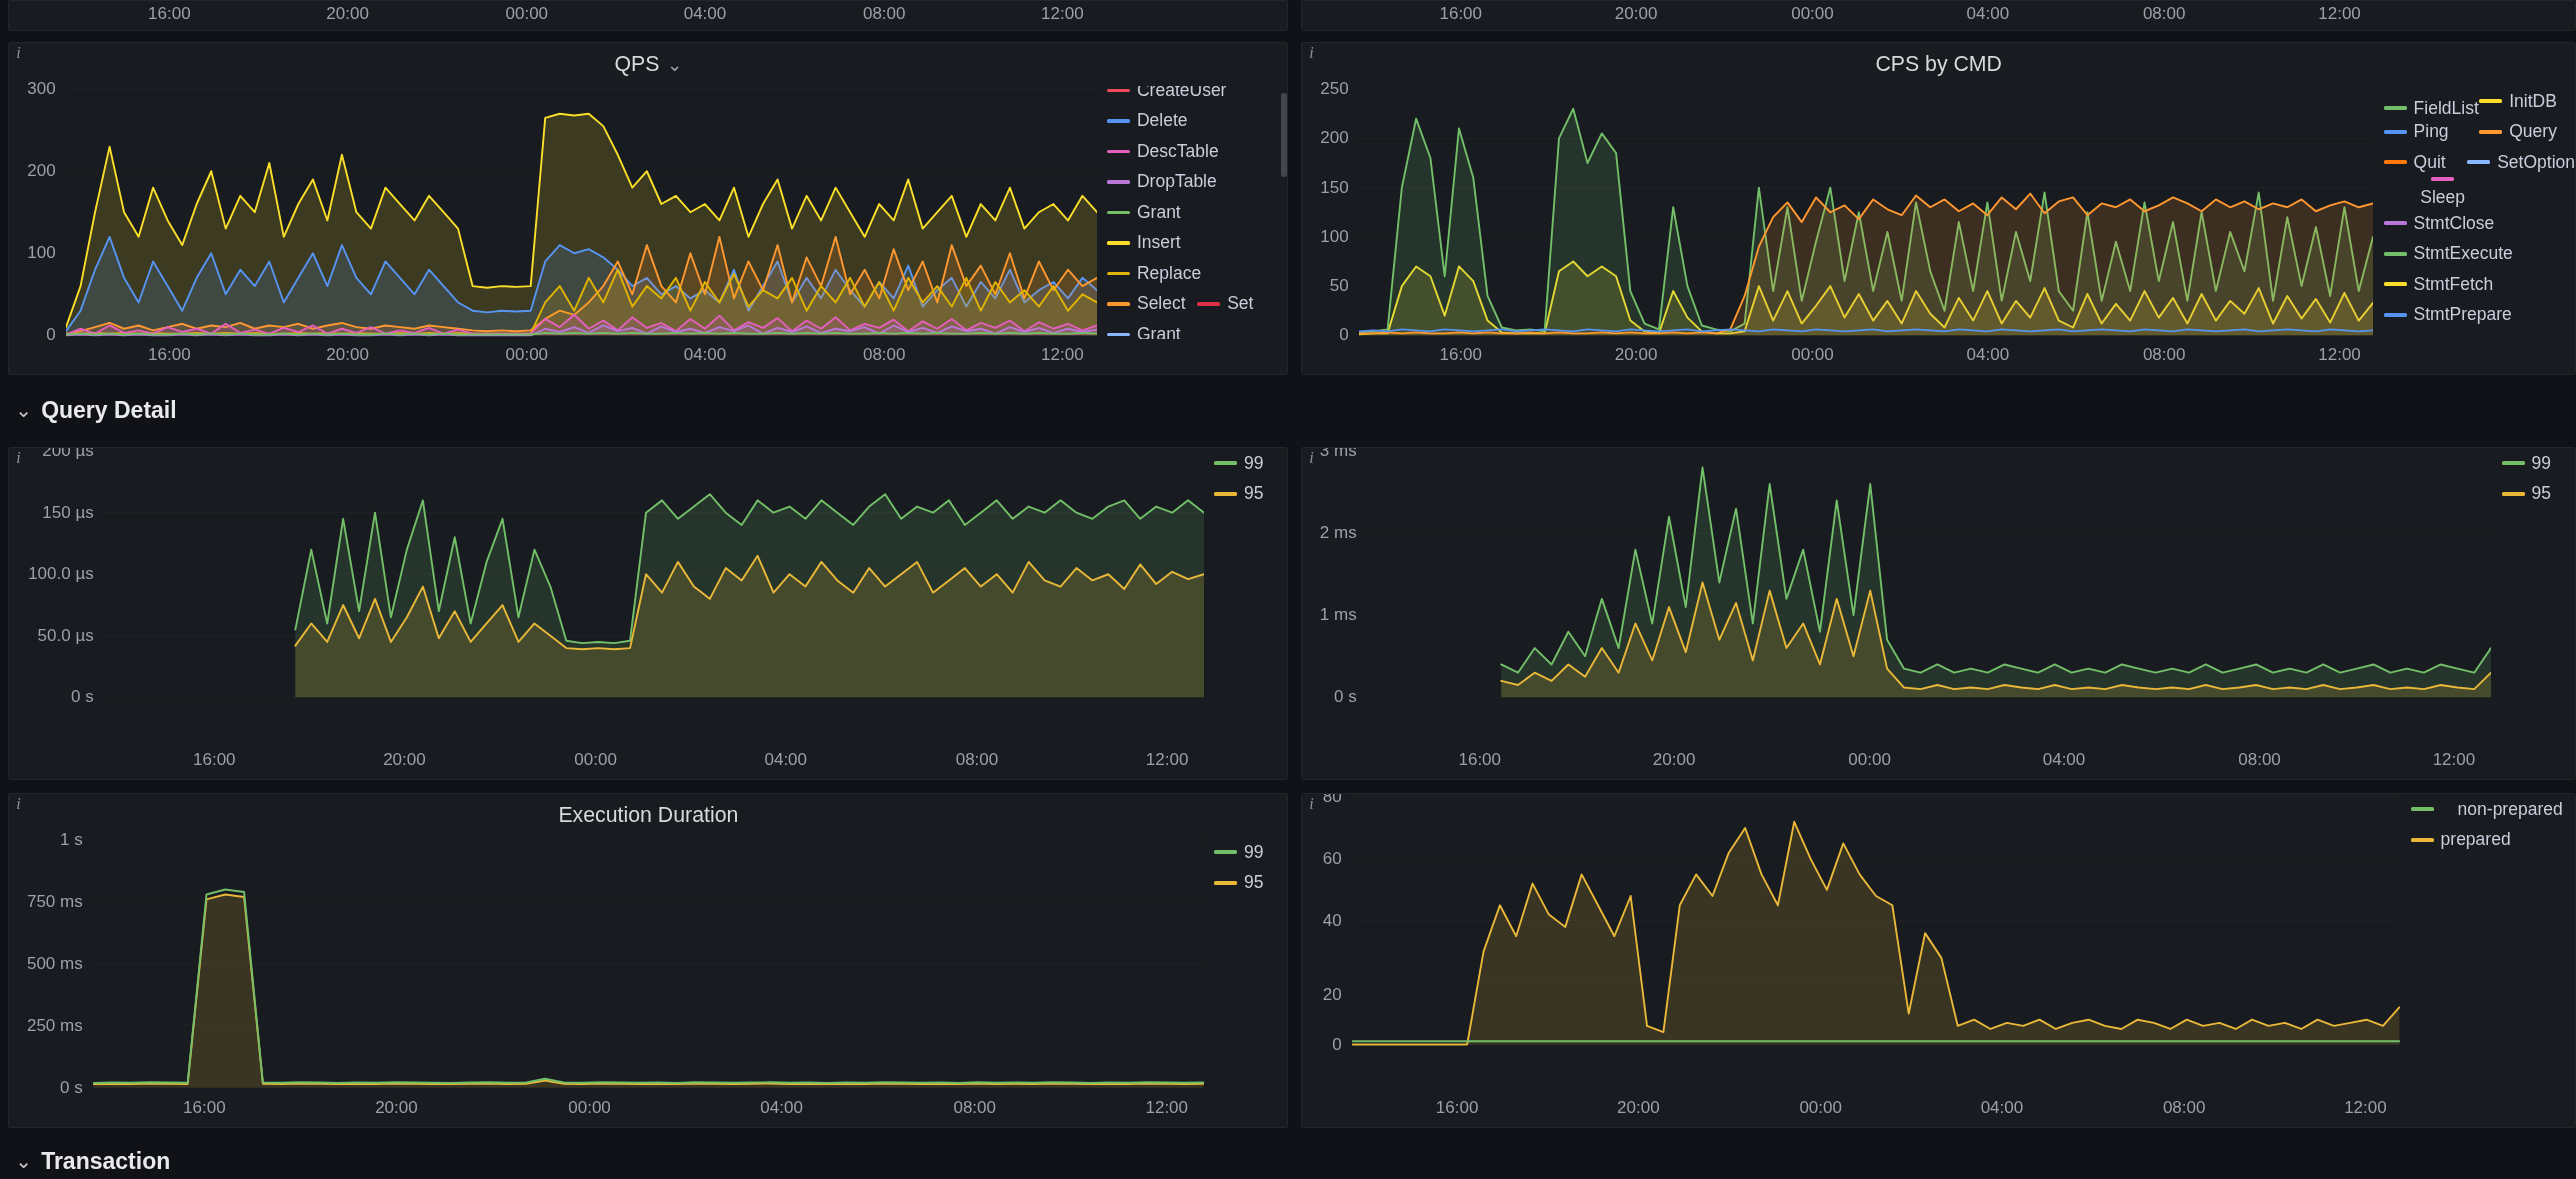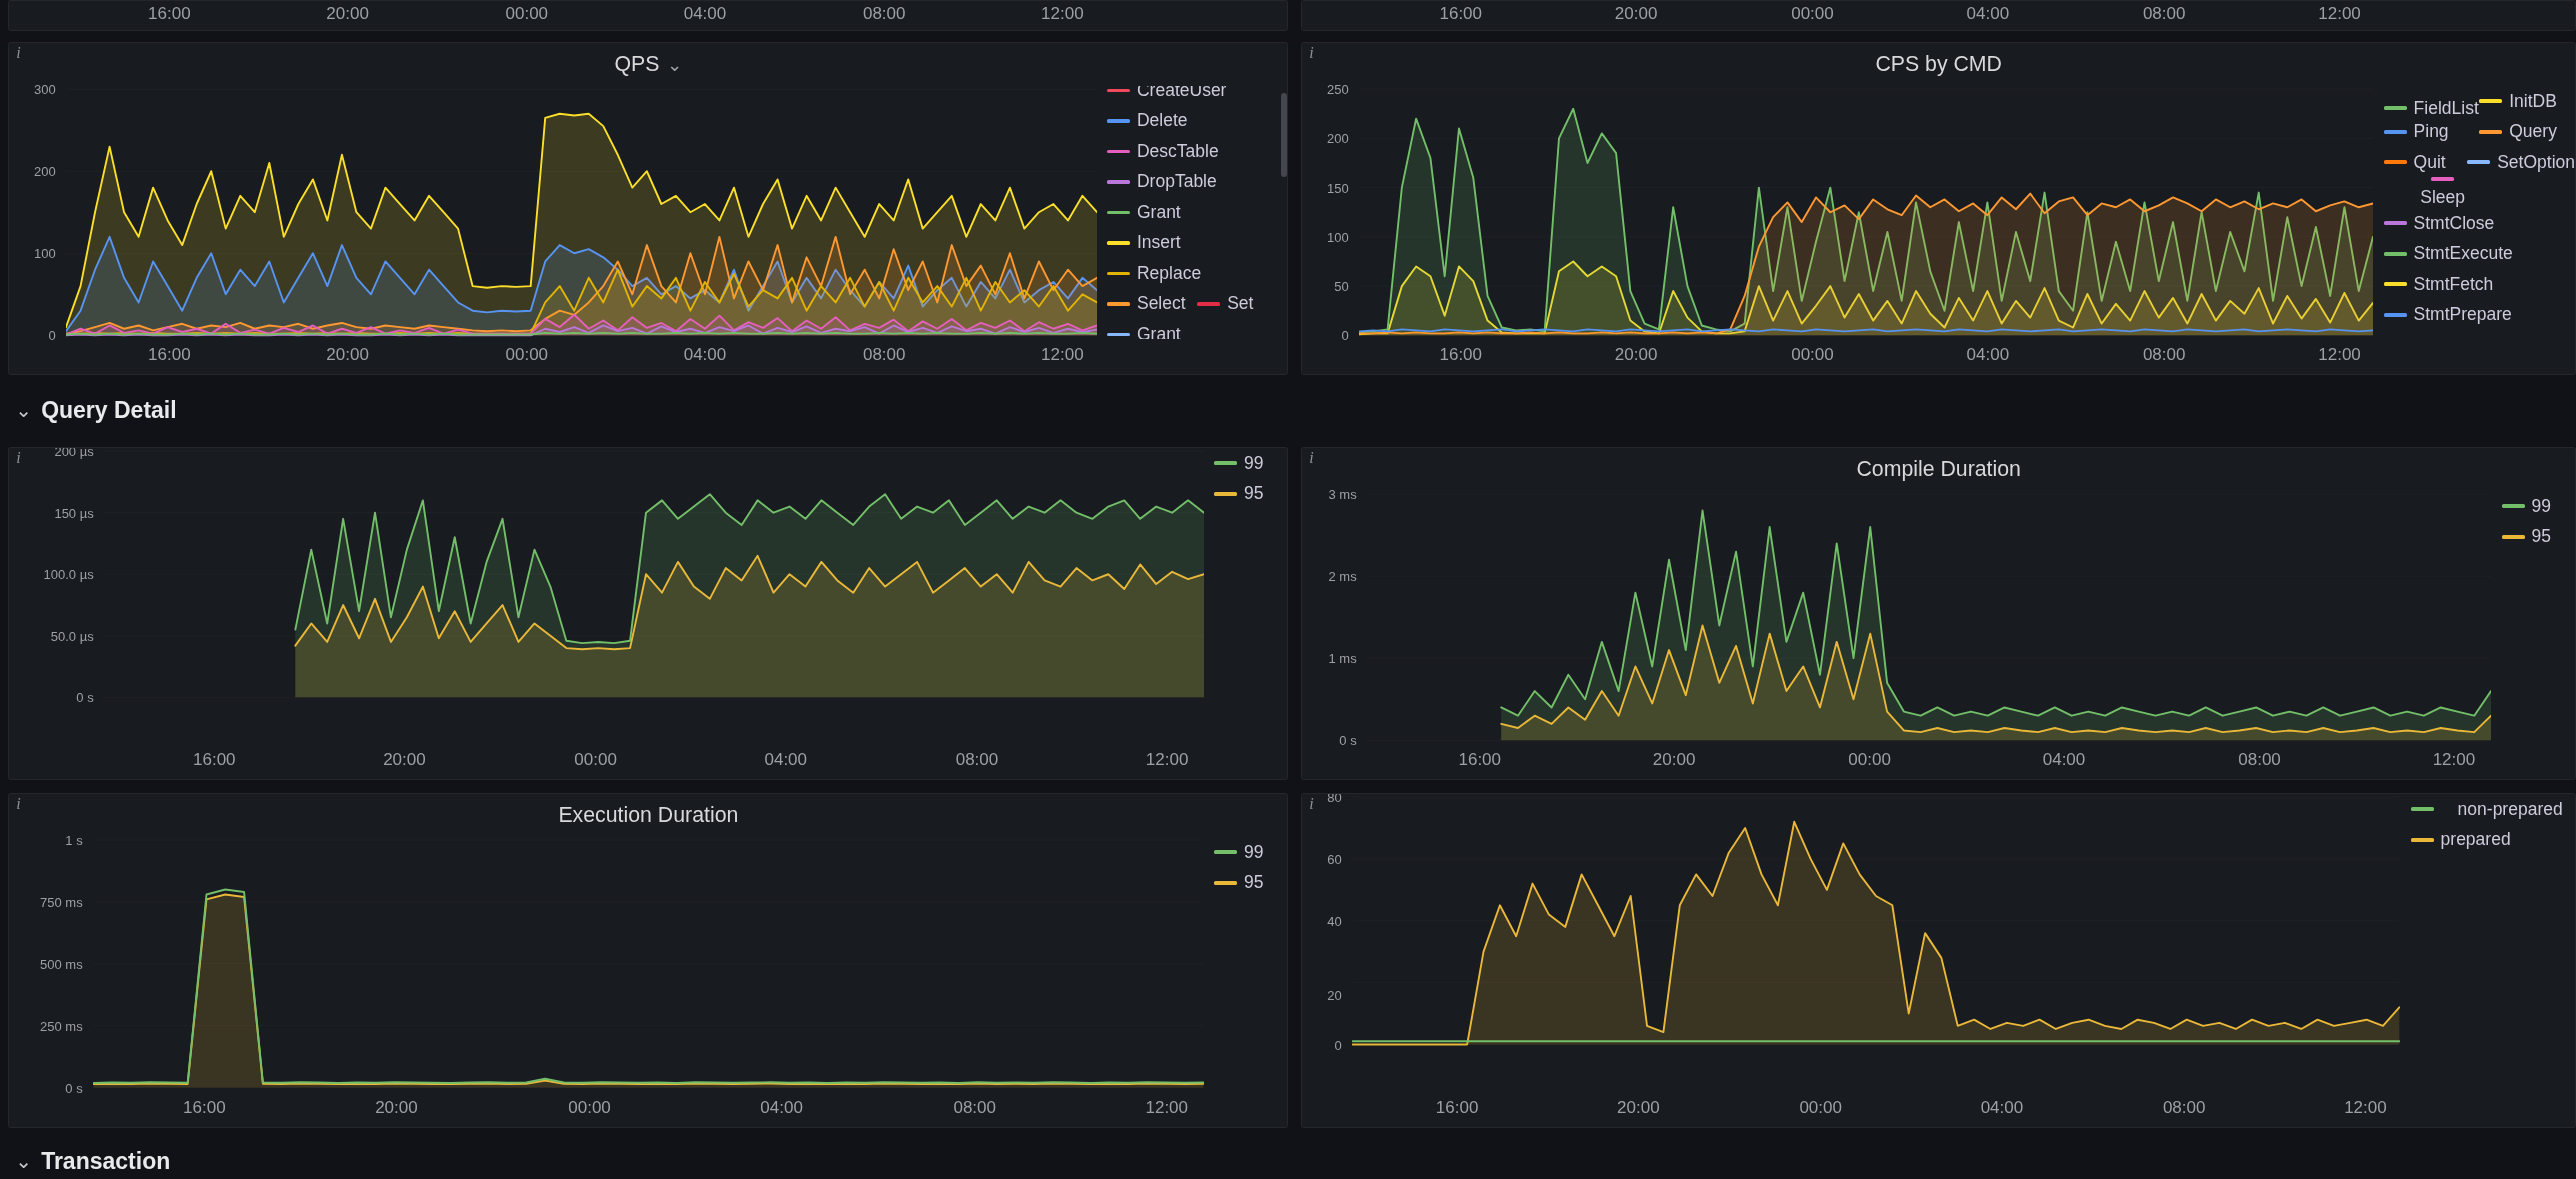--- a/index.html
+++ b/index.html
@@ -11,21 +11,21 @@
   .row3{height:335px;margin-top:13px}
   .panel{background:#181b1f;border:0.8px solid #24262b;border-radius:2.3px;position:relative;overflow:hidden;display:flex;flex-direction:column}
   .panel.left{width:1280px;flex:none}
   .panel.right{flex:1}
   .strip-inner{position:relative;height:100%}
   .info-corner{position:absolute;top:1.5px;left:6.9px;z-index:3;font-family:"Liberation Serif",serif;font-style:italic;font-size:16px;color:#8e9297;cursor:pointer}
   .panel-title{height:43px;display:flex;align-items:center;justify-content:center;gap:7.6px;font-size:21.3px;font-weight:500;color:#d8d9da;flex:none}
   .caret{color:#9da0a6;font-size:18.3px;line-height:7.6px}
   .panel-body{display:grid;grid-template-rows:1fr 30.5px;flex:1;padding-bottom:4.6px;min-height:0}
   .gutter{grid-row:1;grid-column:1;position:relative}
-  .ytick{position:absolute;right:10.7px;transform:translateY(-50%);font-size:13px;color:#9da0a6;white-space:nowrap}
+  .ytick{position:absolute;right:10.7px;transform:translateY(-50%);font-size:17px;color:#9da0a6;white-space:nowrap}
   .plot{grid-row:1;grid-column:2;position:relative}
   .plot svg{position:absolute;left:0;top:0}
   .xlabels{grid-row:2;grid-column:2;position:relative}
   .xtick{position:absolute;top:6.1px;transform:translateX(-50%);font-size:17px;color:#9da0a6;white-space:nowrap}
   .legend{grid-row:1;grid-column:3;overflow:hidden;position:relative;padding-left:10.7px}
   .legend-inner{width:100%}
   .lrow{display:flex;align-items:center;height:30.5px}
   .litem{display:flex;align-items:center;gap:6.9px;font-size:17.5px;color:#ccccdc;white-space:nowrap;cursor:pointer}
   .dash{width:23px;height:3.8px;border-radius:1.5px;flex:none}
   .scrollthumb{position:absolute;right:0.8px;top:7.6px;width:6.1px;height:84px;background:#44474d;border-radius:3px}
@@ -327,24 +327,20 @@
                   <span class="dash" style="background: rgb(234, 184, 57);"></span>
                   <span class="llabel">95</span>
                 </div>
               </div>
             </div>
           </div>
       </div>
     </div>
     <div class="panel right">
       <div class="info-corner"><span>i</span></div>
-      <div class="panel-title">
-        <span>Compile Duration</span>
-
-      </div>
       <div class="panel-body" style="grid-template-columns: 65px 1fr 84px;">
         <div class="gutter">
             <div class="ytick" style="top: 249px;">0 s</div>
             <div class="ytick" style="top: 167px;">1 ms</div>
             <div class="ytick" style="top: 85px;">2 ms</div>
             <div class="ytick" style="top: 3px;">3 ms</div>
           </div>
         <div class="plot">
             <svg viewBox="0 0 1475 333" width="1124" height="254">
               <line x1="0" y1="327" x2="1475" y2="327" stroke="#222429" stroke-width="1"></line>

